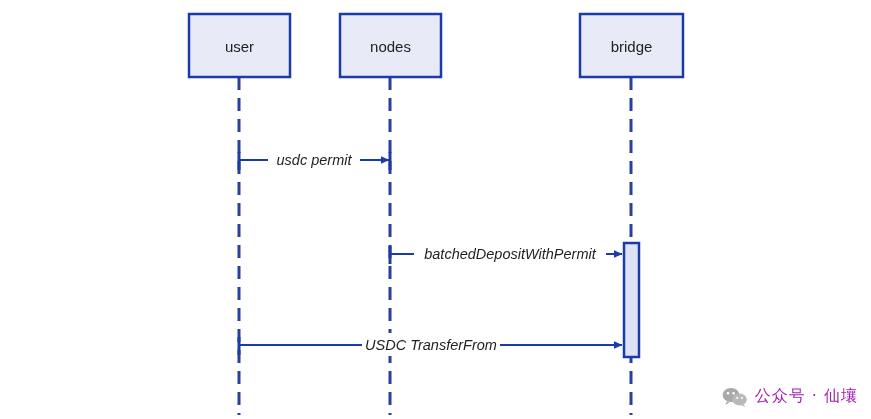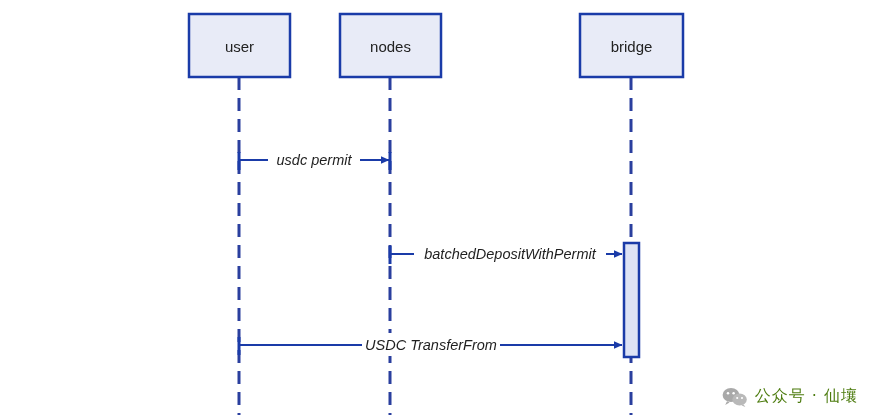--- a/index.html
+++ b/index.html
@@ -36,21 +36,21 @@
     font-style: italic;
     fill: #1f1f1f;
   }
   .watermark {
     position: absolute;
     right: 13px;
     bottom: 12px;
     display: flex;
     align-items: center;
     gap: 7px;
-    color: #4d7c0f;
+    color: #a21caf;
     font-size: 16px;
     font-family: "DejaVu Sans", sans-serif;
     letter-spacing: 1px;
     user-select: none;
   }
   .watermark-logo {
     display: block;
   }
   .watermark-text {
     white-space: nowrap;

